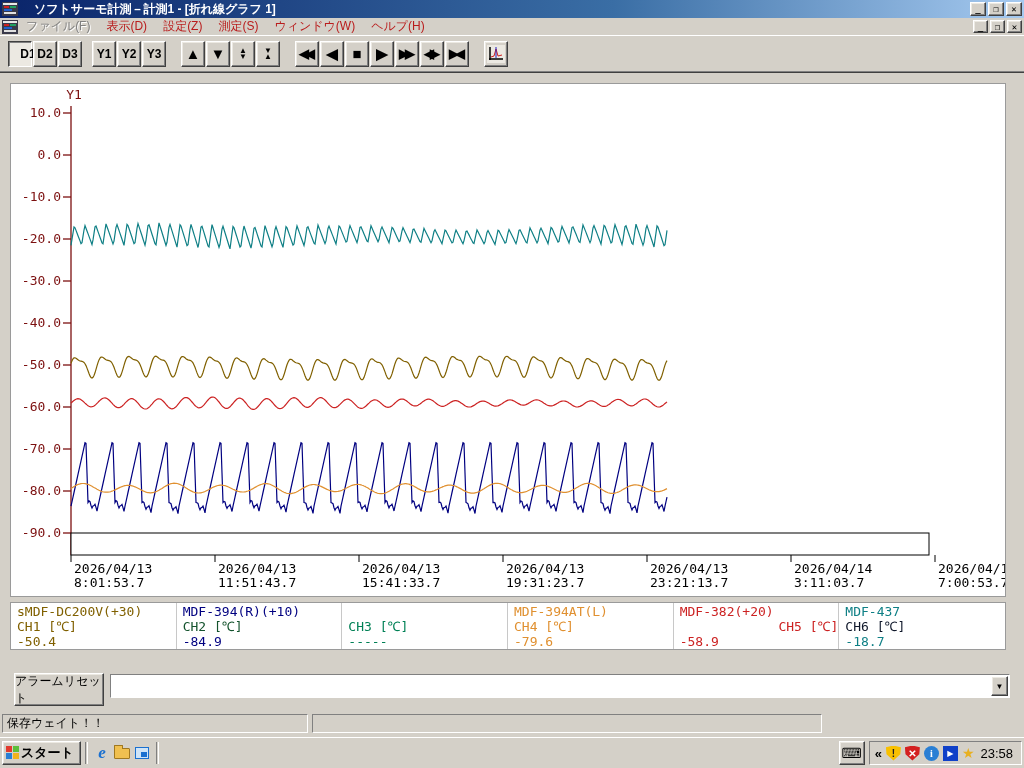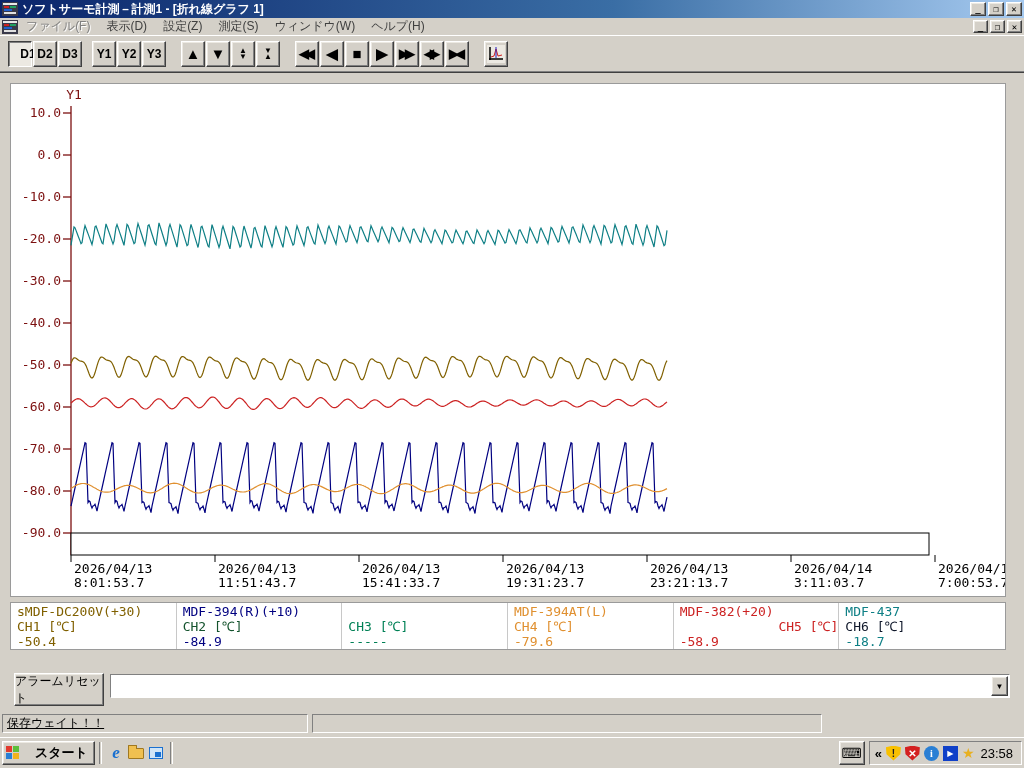--- a/index.html
+++ b/index.html
@@ -12,32 +12,32 @@
   .pressed { border-top:1px solid #404040; border-left:1px solid #404040;
              border-right:1px solid #fff; border-bottom:1px solid #fff;
              box-shadow:inset 1px 1px 0 #808080;padding-left:16px; }
   .sunken { border-top:1px solid #808080; border-left:1px solid #808080;
             border-right:1px solid #fff; border-bottom:1px solid #fff; }
 
   
   .titlebar { position:absolute; left:0; top:0; width:1024px; height:18px;
     background:linear-gradient(90deg,#0a246a 0%, #3a6ea5 60%, #a6caf0 100%);
     display:flex; align-items:center; padding:0 2px; color:#fff; }
-  .titlebar .ttl { font-weight:bold; font-size:12px; margin-left:4px; flex:1;
+  .titlebar .ttl { font-weight:bold; font-size:12px; margin-left:16px; flex:1;
     white-space:nowrap; overflow:hidden; }
   .winbtn { width:16px; height:14px; margin-left:2px; display:flex; align-items:center;
     justify-content:center; font-size:9px; font-weight:bold; color:#000;
     font-family:"DejaVu Sans Mono",monospace; }
   .appicon { width:16px; height:14px; display:inline-block; flex:0 0 auto; }
 
   
   .menubar { position:absolute; left:0; top:18px; width:1024px; height:18px;
     background:#d4d0c8; display:flex; align-items:center; padding:0 2px;
     border-bottom:1px solid #fff; }
-  .menuitem { padding:1px 8px; color:#404040; }
+  .menuitem { padding:1px 8px; color:#b91c1c; }
   .menuitem.disabled { color:#808080; text-shadow:1px 1px 0 #fff; }
   .menubar .spacer { flex:1; }
   .winbtn.small { width:15px; height:13px; }
 
   
   .toolbar { position:absolute; left:0; top:36px; width:1024px; height:36px;
     background:#d4d0c8; display:flex; align-items:center; padding-left:8px;
     border-bottom:1px solid #808080; box-shadow:0 1px 0 #fff; }
   .tbtn { width:24px; height:26px; margin-right:1px; display:flex; align-items:center;
     justify-content:center; font-weight:bold; font-size:12px; color:#000; cursor:default; }
@@ -66,31 +66,31 @@
   .alarmbtn { position:absolute; left:14px; top:600px; width:90px; height:33px;
     display:flex; align-items:center; justify-content:center; font-size:12px; }
   .combo { position:absolute; left:110px; top:601px; width:900px; height:24px;
     background:#fff; display:flex; }
   .combo .field { flex:1; }
   .combo .drop { width:17px; height:20px; margin:1px; display:flex; align-items:center;
     justify-content:center; font-size:8px; }
 
   
   .statusbar { position:absolute; left:0; top:710px; width:824px; height:27px;
-    background:#d4d0c8; display:flex; align-items:flex-start; padding:4px 2px 0 2px;text-decoration:underline; }
+    background:#d4d0c8; display:flex; align-items:flex-start; padding:4px 2px 0 2px; }
   .statuspane { height:19px; line-height:17px; padding:0 4px; font-size:12px; background:#d4d0c8; }
   .sp1 { width:306px; }
   .sp2 { flex:1; margin-left:4px; }
 
   
   .taskbar { position:absolute; left:0; top:737px; width:1024px; height:31px;
     background:#d4d0c8; border-top:1px solid #fff; display:flex; align-items:center;
     padding:0 2px; }
   .startbtn { height:24px; padding:0 6px 0 3px; display:flex; align-items:center;
-    gap:15px; font-weight:bold; font-size:13px; }
+    gap:1px; font-weight:bold; font-size:13px; }
   .winlogo { width:14px; height:14px; display:grid; grid-template-columns:6px 6px;
     grid-template-rows:6px 6px; gap:1px; }
   .winlogo span { display:block; }
   .tb-divider { width:3px; height:22px; margin:0 4px;
     border-left:1px solid #808080; border-right:1px solid #fff; }
   .ql { width:20px; height:20px; display:flex; align-items:center; justify-content:center; }
   .ie-e { font-family:"Liberation Serif",serif; font-style:italic; font-weight:bold;
     font-size:17px; color:#1a70d0; }
   .folder { width:16px; height:11px; background:#f0c050; border:1px solid #a07820;
     border-radius:1px; position:relative; }

